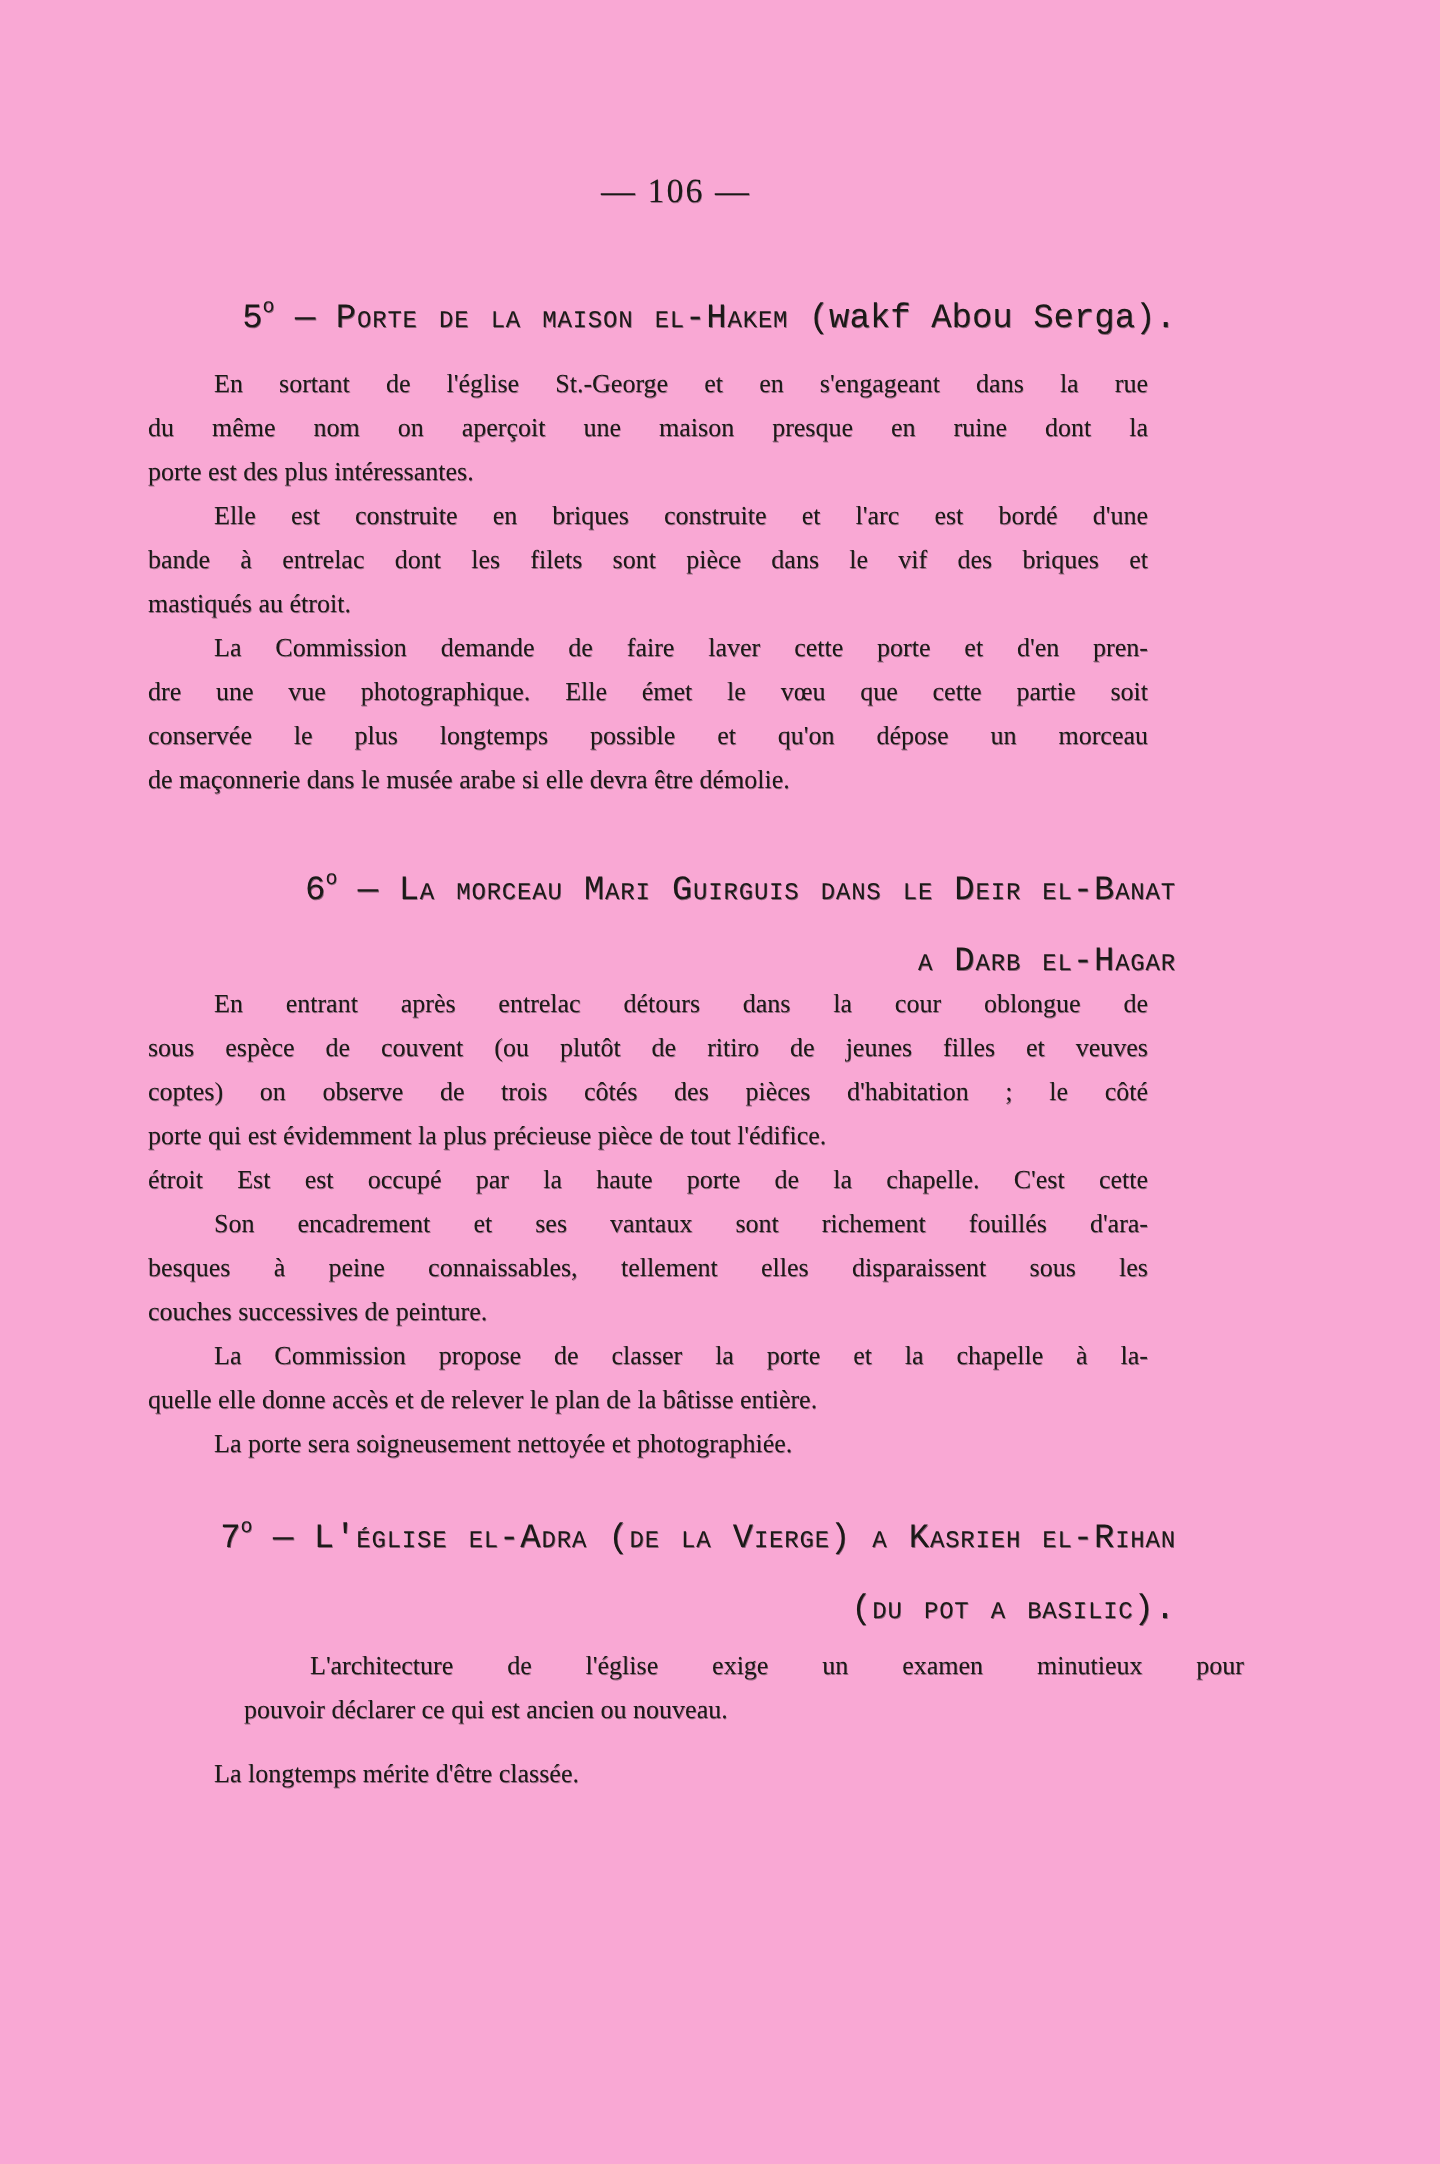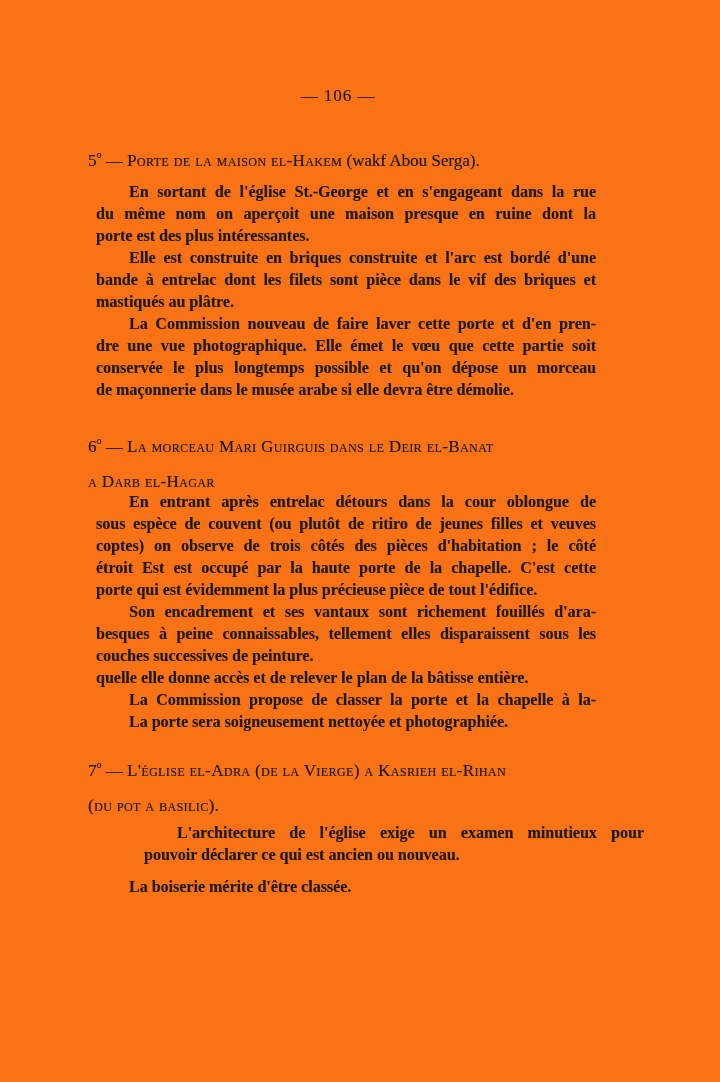--- a/index.html
+++ b/index.html
@@ -1,53 +1,53 @@
 <!DOCTYPE html>
 <html><head>
 <meta charset="utf-8">
 <style>
   html, body { margin: 0; padding: 0; background: #ffffff; }
   .page {
     position: relative;
     width: 720px;
     height: 1082px;
-    background: #f97316;
+    background: #f9a8d4;
     overflow: hidden;
     font-family: "Liberation Serif", "DejaVu Serif", serif;
     color: #1b1a18;
   }
   .abs { position: absolute; }
   .page-number {
     left: 0; width: 676px; top: 86px;
     text-align: center;
     font-size: 17px;
     letter-spacing: 1px;
     text-shadow: 0.3px 0.3px 0 rgba(10,10,10,0.35);
   }
   .heading {
     left: 88px; width: 500px;
-    text-align: left;
+    text-align: right;
     font-size: 17px;
     line-height: 35px;
     text-shadow: 0.35px 0.3px 0 rgba(10,10,10,0.45);
     white-space: nowrap;
+    font-family: Liberation Mono, monospace;
   }
   .heading .sc, .heading .sc2 { font-variant: small-caps; letter-spacing: 0.4px; }
   .heading .num { font-size: 17px; }
   .heading sup.ord { font-size: 10px; position: relative; top: -1px; vertical-align: super; }
   .heading .dash { white-space: pre; }
   .h5 { top: 138px; }
   .h6 { top: 424px; }
   .h7 { top: 748px; }
   .body-block {
-    left: 96px; width: 500px;
-    font-size: 16px;
+    left: 74px; width: 500px;
+    font-size: 13px;
     line-height: 22px;
     text-shadow: 0.3px 0.3px 0 rgba(10,10,10,0.4);
-    font-weight: bold;
   }
   .b5 { top: 181px; }
   .b6 { top: 491px; }
   .b7a { top: 822px; margin-left: 48px; }
   .b7b { top: 876px; }
   .para { margin: 0; }
   .line {
     text-align: justify;
     text-align-last: justify;
     white-space: nowrap;
@@ -67,68 +67,68 @@
 
   <div class="abs body-block b5">
     <div class="para">
         <div class="line line-first">En sortant de l'église St.-George et en s'engageant dans la rue</div>
         <div class="line">du même nom on aperçoit une maison presque en ruine dont la</div>
         <div class="line line-last">porte est des plus intéressantes.</div>
       </div>
     <div class="para">
         <div class="line line-first">Elle est construite en briques construite et l'arc est bordé d'une</div>
         <div class="line">bande à entrelac dont les filets sont pièce dans le vif des briques et</div>
-        <div class="line line-last">mastiqués au plâtre.</div>
+        <div class="line line-last">mastiqués au étroit.</div>
       </div>
     <div class="para">
-        <div class="line line-first">La Commission nouveau de faire laver cette porte et d'en pren-</div>
+        <div class="line line-first">La Commission demande de faire laver cette porte et d'en pren-</div>
         <div class="line">dre une vue photographique. Elle émet le vœu que cette partie soit</div>
         <div class="line">conservée le plus longtemps possible et qu'on dépose un morceau</div>
         <div class="line line-last">de maçonnerie dans le musée arabe si elle devra être démolie.</div>
       </div>
   </div>
 
   <div class="abs heading h6">
     <div><span class="num">6</span><sup class="ord">o</sup><span class="dash"> — </span><span class="sc">La morceau Mari Guirguis dans le Deir el-Banat</span></div>
     <div class="sc2">a Darb el-Hagar</div>
   </div>
 
   <div class="abs body-block b6">
     <div class="para">
         <div class="line line-first">En entrant après entrelac détours dans la cour oblongue de</div>
         <div class="line">sous espèce de couvent (ou plutôt de ritiro de jeunes filles et veuves</div>
         <div class="line">coptes) on observe de trois côtés des pièces d'habitation ; le côté</div>
+        <div class="line line-last">porte qui est évidemment la plus précieuse pièce de tout l'édifice.</div>
         <div class="line">étroit Est est occupé par la haute porte de la chapelle. C'est cette</div>
-        <div class="line line-last">porte qui est évidemment la plus précieuse pièce de tout l'édifice.</div>
       </div>
     <div class="para">
         <div class="line line-first">Son encadrement et ses vantaux sont richement fouillés d'ara-</div>
         <div class="line">besques à peine connaissables, tellement elles disparaissent sous les</div>
         <div class="line line-last">couches successives de peinture.</div>
       </div>
     <div class="para">
+        <div class="line line-first">La Commission propose de classer la porte et la chapelle à la-</div>
         <div class="line line-last">quelle elle donne accès et de relever le plan de la bâtisse entière.</div>
-        <div class="line line-first">La Commission propose de classer la porte et la chapelle à la-</div>
       </div>
     <div class="para">
         <div class="line line-first line-last">La porte sera soigneusement nettoyée et photographiée.</div>
       </div>
   </div>
 
   <div class="abs heading h7">
     <div><span class="num">7</span><sup class="ord">o</sup><span class="dash"> — </span><span class="sc">L'église el-Adra (de la Vierge) a Kasrieh el-Rihan</span></div>
     <div class="sc2">(du pot a basilic).</div>
   </div>
 
   <div class="abs body-block b7a">
     <div class="para">
         <div class="line line-first">L'architecture de l'église exige un examen minutieux pour</div>
         <div class="line line-last">pouvoir déclarer ce qui est ancien ou nouveau.</div>
       </div>
   </div>
 
   <div class="abs body-block b7b">
     <div class="para">
-        <div class="line line-first line-last">La boiserie mérite d'être classée.</div>
+        <div class="line line-first line-last">La longtemps mérite d'être classée.</div>
       </div>
   </div>
 
 </div>
 
 </body></html>

